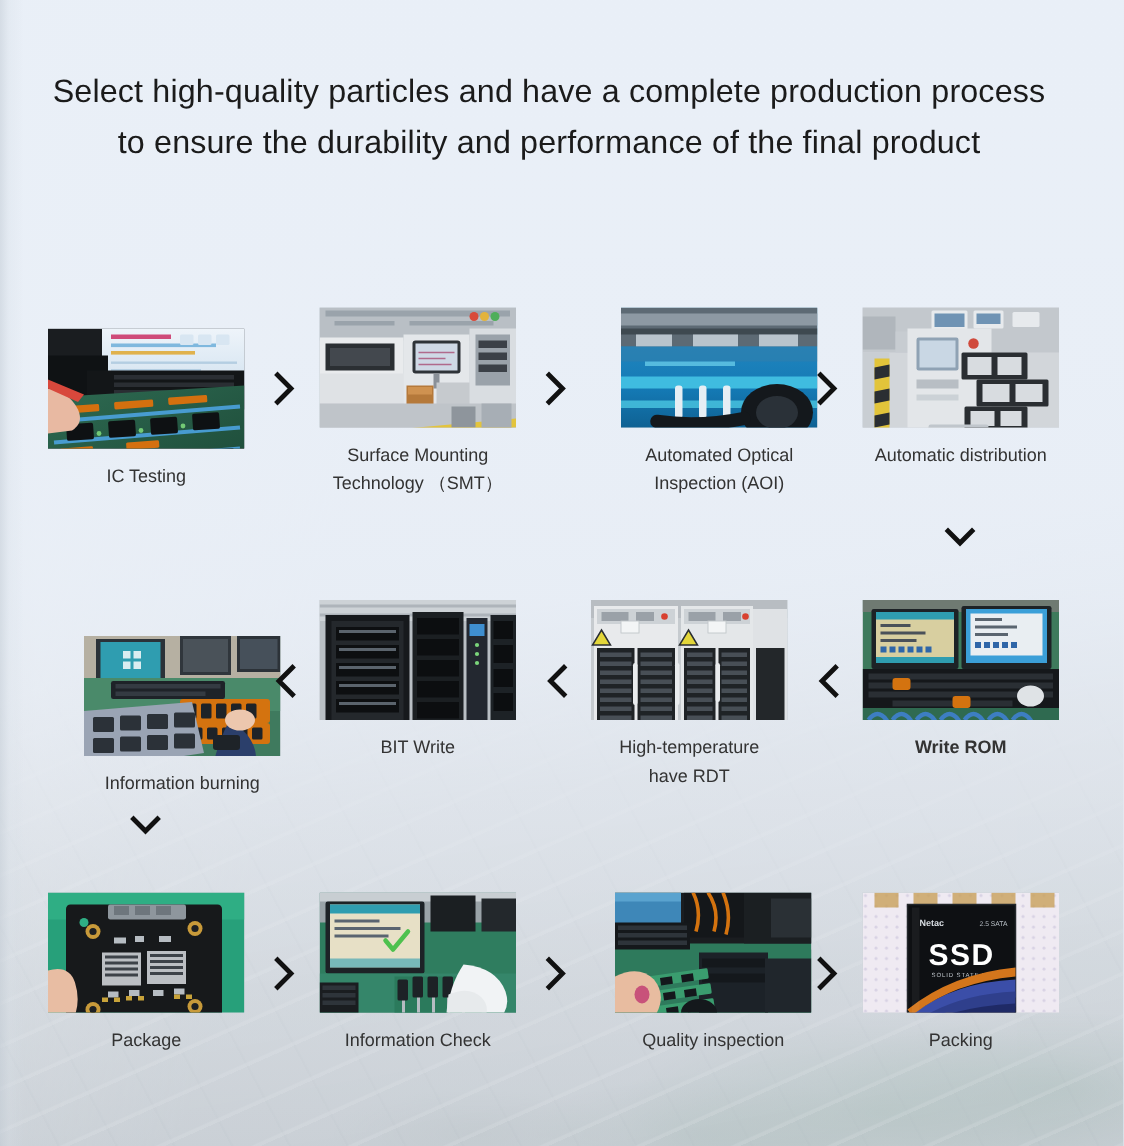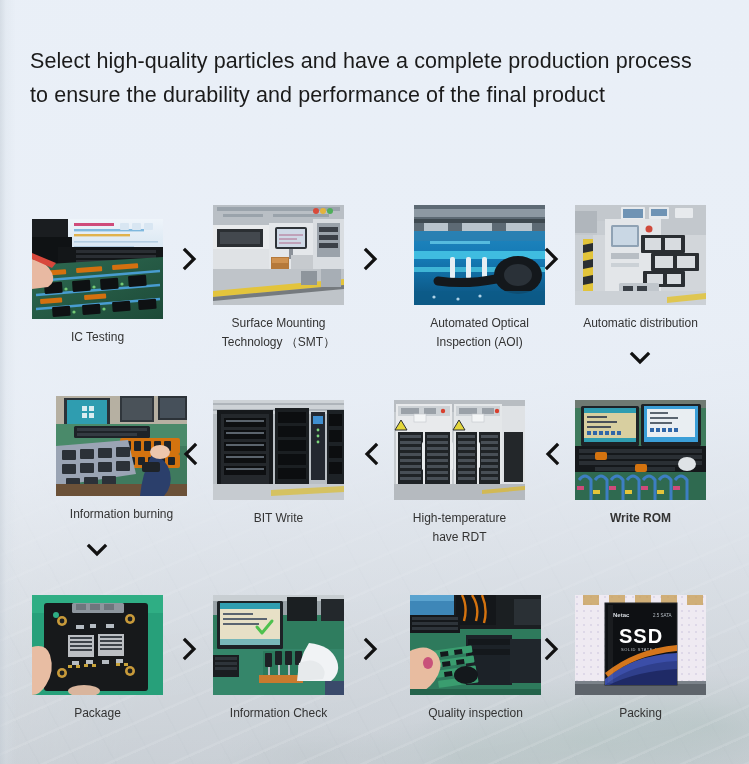--- a/index.html
+++ b/index.html
@@ -48,26 +48,27 @@
     background:linear-gradient(90deg,rgba(196,205,214,.55) 0px,rgba(214,222,230,.30) 6px,rgba(255,255,255,0) 16px);
   }
 
   
   #content{position:absolute;inset:0;}
 
   #heading{
     position:absolute;left:30px;top:44px;width:672px;
     font-size:21.5px;line-height:34px;color:#1b1b1b;font-weight:400;
     letter-spacing:.1px;
+    text-align:center;
   }
 
   .row{position:absolute;left:0;width:749px;height:0;}
   .cell{position:absolute;width:131px;}
   .thumb{
-    width:131px;height:100px;display:block;position:relative;overflow:hidden;
+    width:131px;height:80px;display:block;position:relative;overflow:hidden;
     background:#c9cfd6;
   }
   .thumb svg{display:block;width:131px;height:100px;}
   .caption{
     margin-top:9px;width:147px;margin-left:-8px;
     text-align:center;font-size:12px;line-height:19px;color:#333;
     white-space:pre-line;
   }
   .chev{
     position:absolute;width:22px;height:26px;
@@ -327,21 +328,21 @@
   </div>
 
   <div class="chev-down" style="left:627px;top:349px;">
     <svg width="26" height="20" viewBox="0 0 26 20">
         <path d="M5 5 L13 13 L21 5" fill="none" stroke="#111" stroke-width="3.2" stroke-linecap="square"></path>
       </svg>
   </div>
 
   <div class="row">
 
-    <div class="cell" style="left:32px;top:396px;padding-left:24px;">
+    <div class="cell" style="left:32px;top:424px;padding-left:24px;">
       <div class="thumb">
         <svg viewBox="0 0 131 100" preserveAspectRatio="none">
           <rect width="131" height="100" fill="#3f7a5e"></rect>
           <rect x="0" y="0" width="131" height="30" fill="#b6b0a2"></rect>
           <rect x="8" y="2" width="46" height="30" fill="#2b3238"></rect>
           <rect x="11" y="4" width="40" height="25" fill="#2f9db0"></rect>
           <g fill="#eef6f8" opacity=".9">
               <rect x="26" y="10" width="5" height="5"></rect>
               <rect x="33" y="10" width="5" height="5"></rect>
               <rect x="26" y="17" width="5" height="5"></rect>

